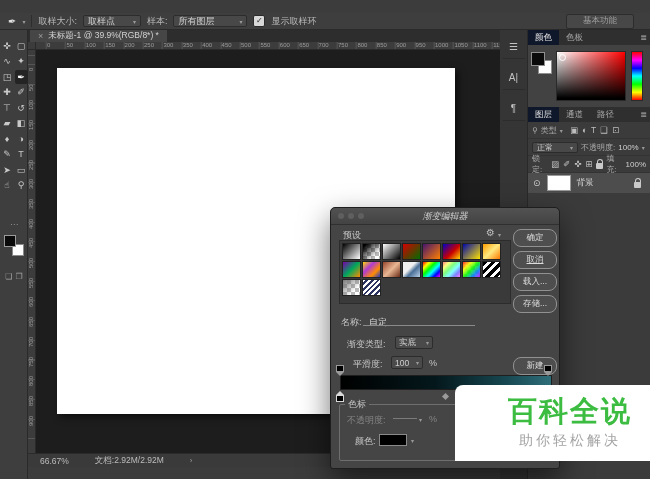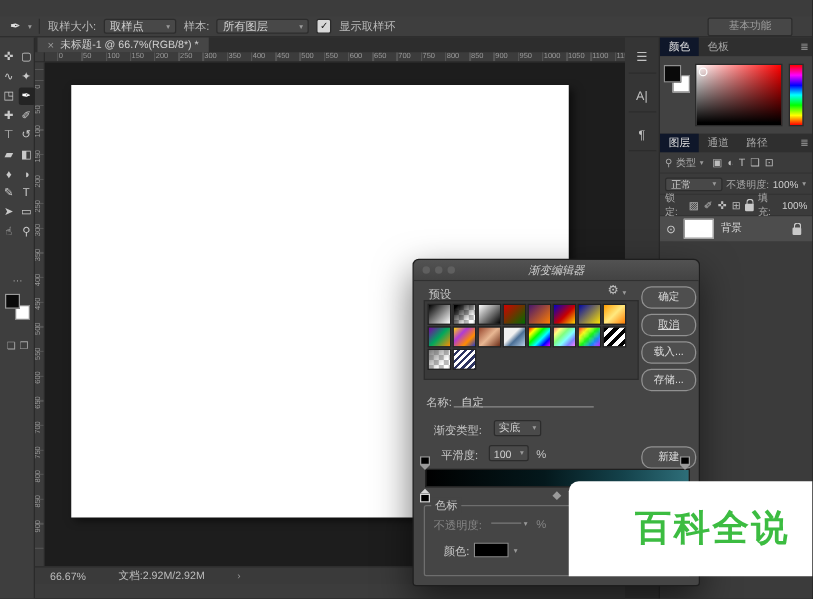--- a/index.html
+++ b/index.html
@@ -211,21 +211,21 @@
     </div>
     <div class="tb-bottom">
         <div>❏</div>
         <div>❐</div>
       </div>
   </div>
 
   <div class="tabbar">
     <div class="doc-tab">
       <span class="tab-close">×</span>
-      <span>未标题-1 @ 66.7%(RGB/8*) *</span>
+      <span>未标题-1 @ 39.9%(RGB/8*) *</span>
     </div>
   </div>
 
   <div class="ruler-corner"></div>
   <div class="h-ruler">
       <div class="htick" style="left: 10px;">0</div>
       <div class="htick" style="left: 29.4px;">50</div>
       <div class="htick" style="left: 48.8px;">100</div>
       <div class="htick" style="left: 68.2px;">150</div>
       <div class="htick" style="left: 87.6px;">200</div>
@@ -434,15 +434,16 @@
 
     <span class="dlg-label" style="left:24px;top:227px;">颜色:</span>
     <span class="color-swatch-btn"></span>
     <span class="caret abs" style="left:80px;top:229px;">▾</span>
     <span class="dlg-label" style="left:126px;top:227px;">位置</span>
     <span class="field-line" style="left:150px;top:221px;width:24px;"></span>
   </div>
 
   <div class="watermark">
     <div class="wm-title" style="color: rgb(60, 188, 65);">百科全说</div>
+    <div class="wm-sub">助你轻松解决</div>
   </div>
 
 </div>
 
 </body></html>

